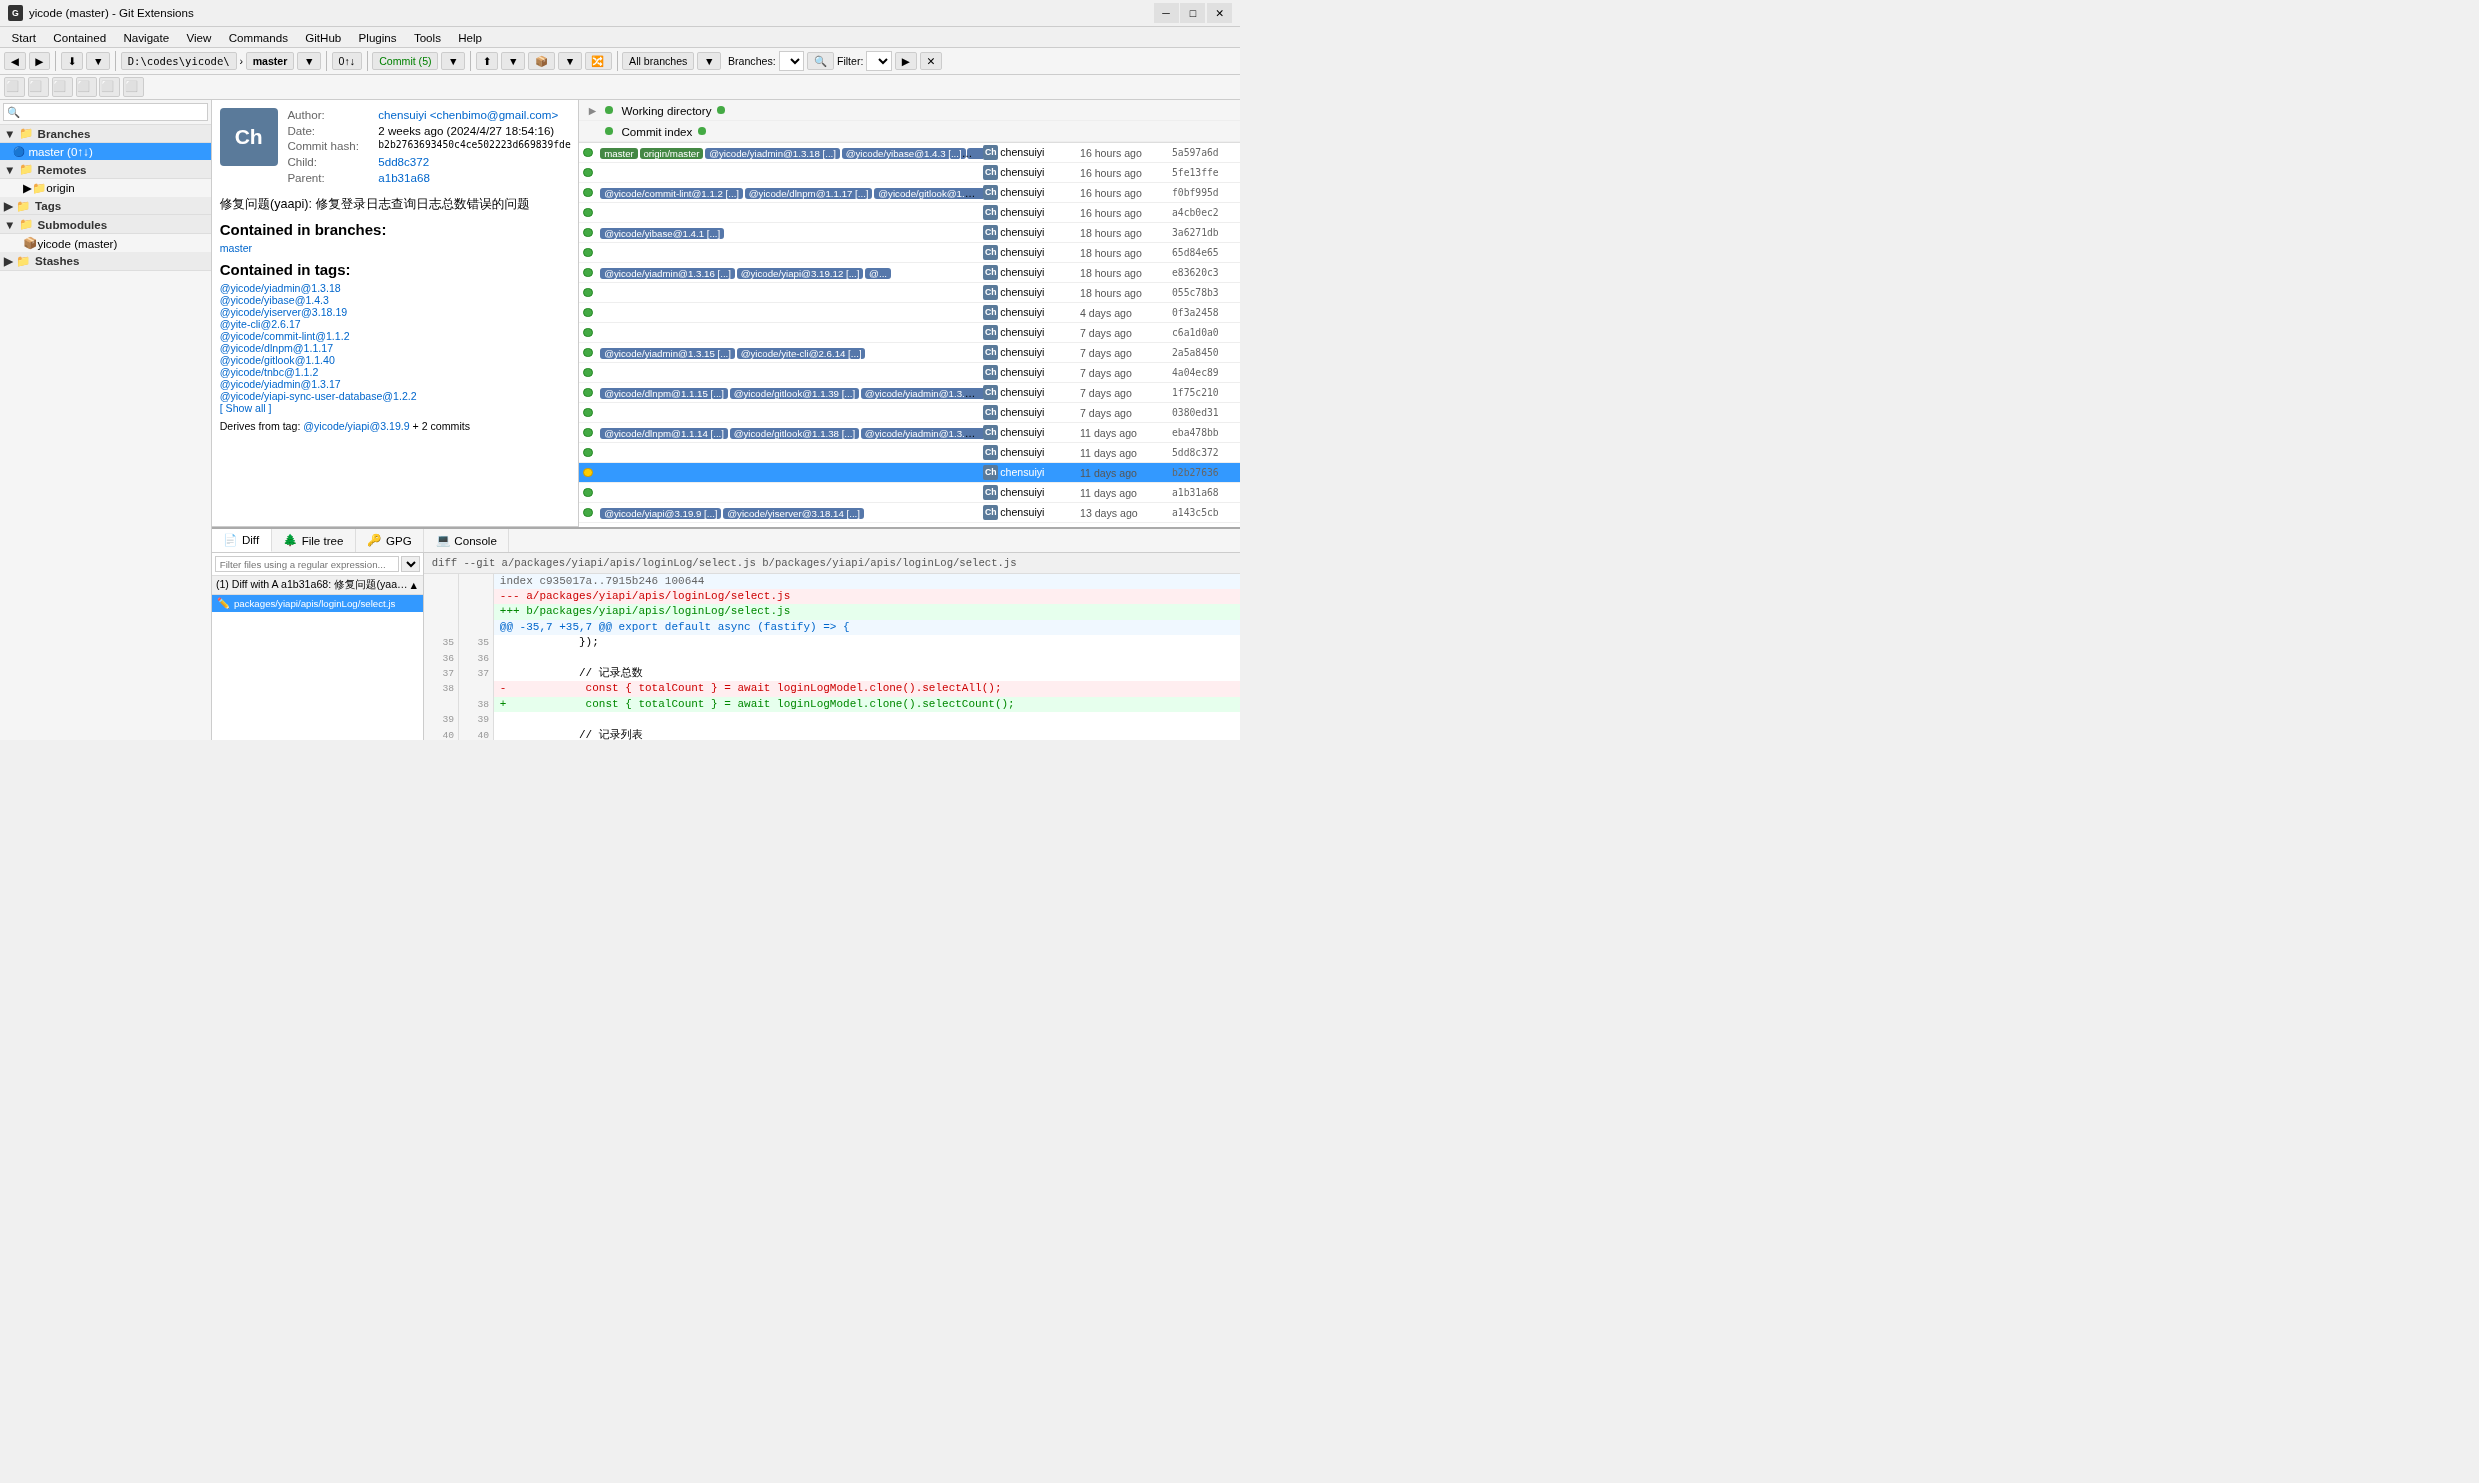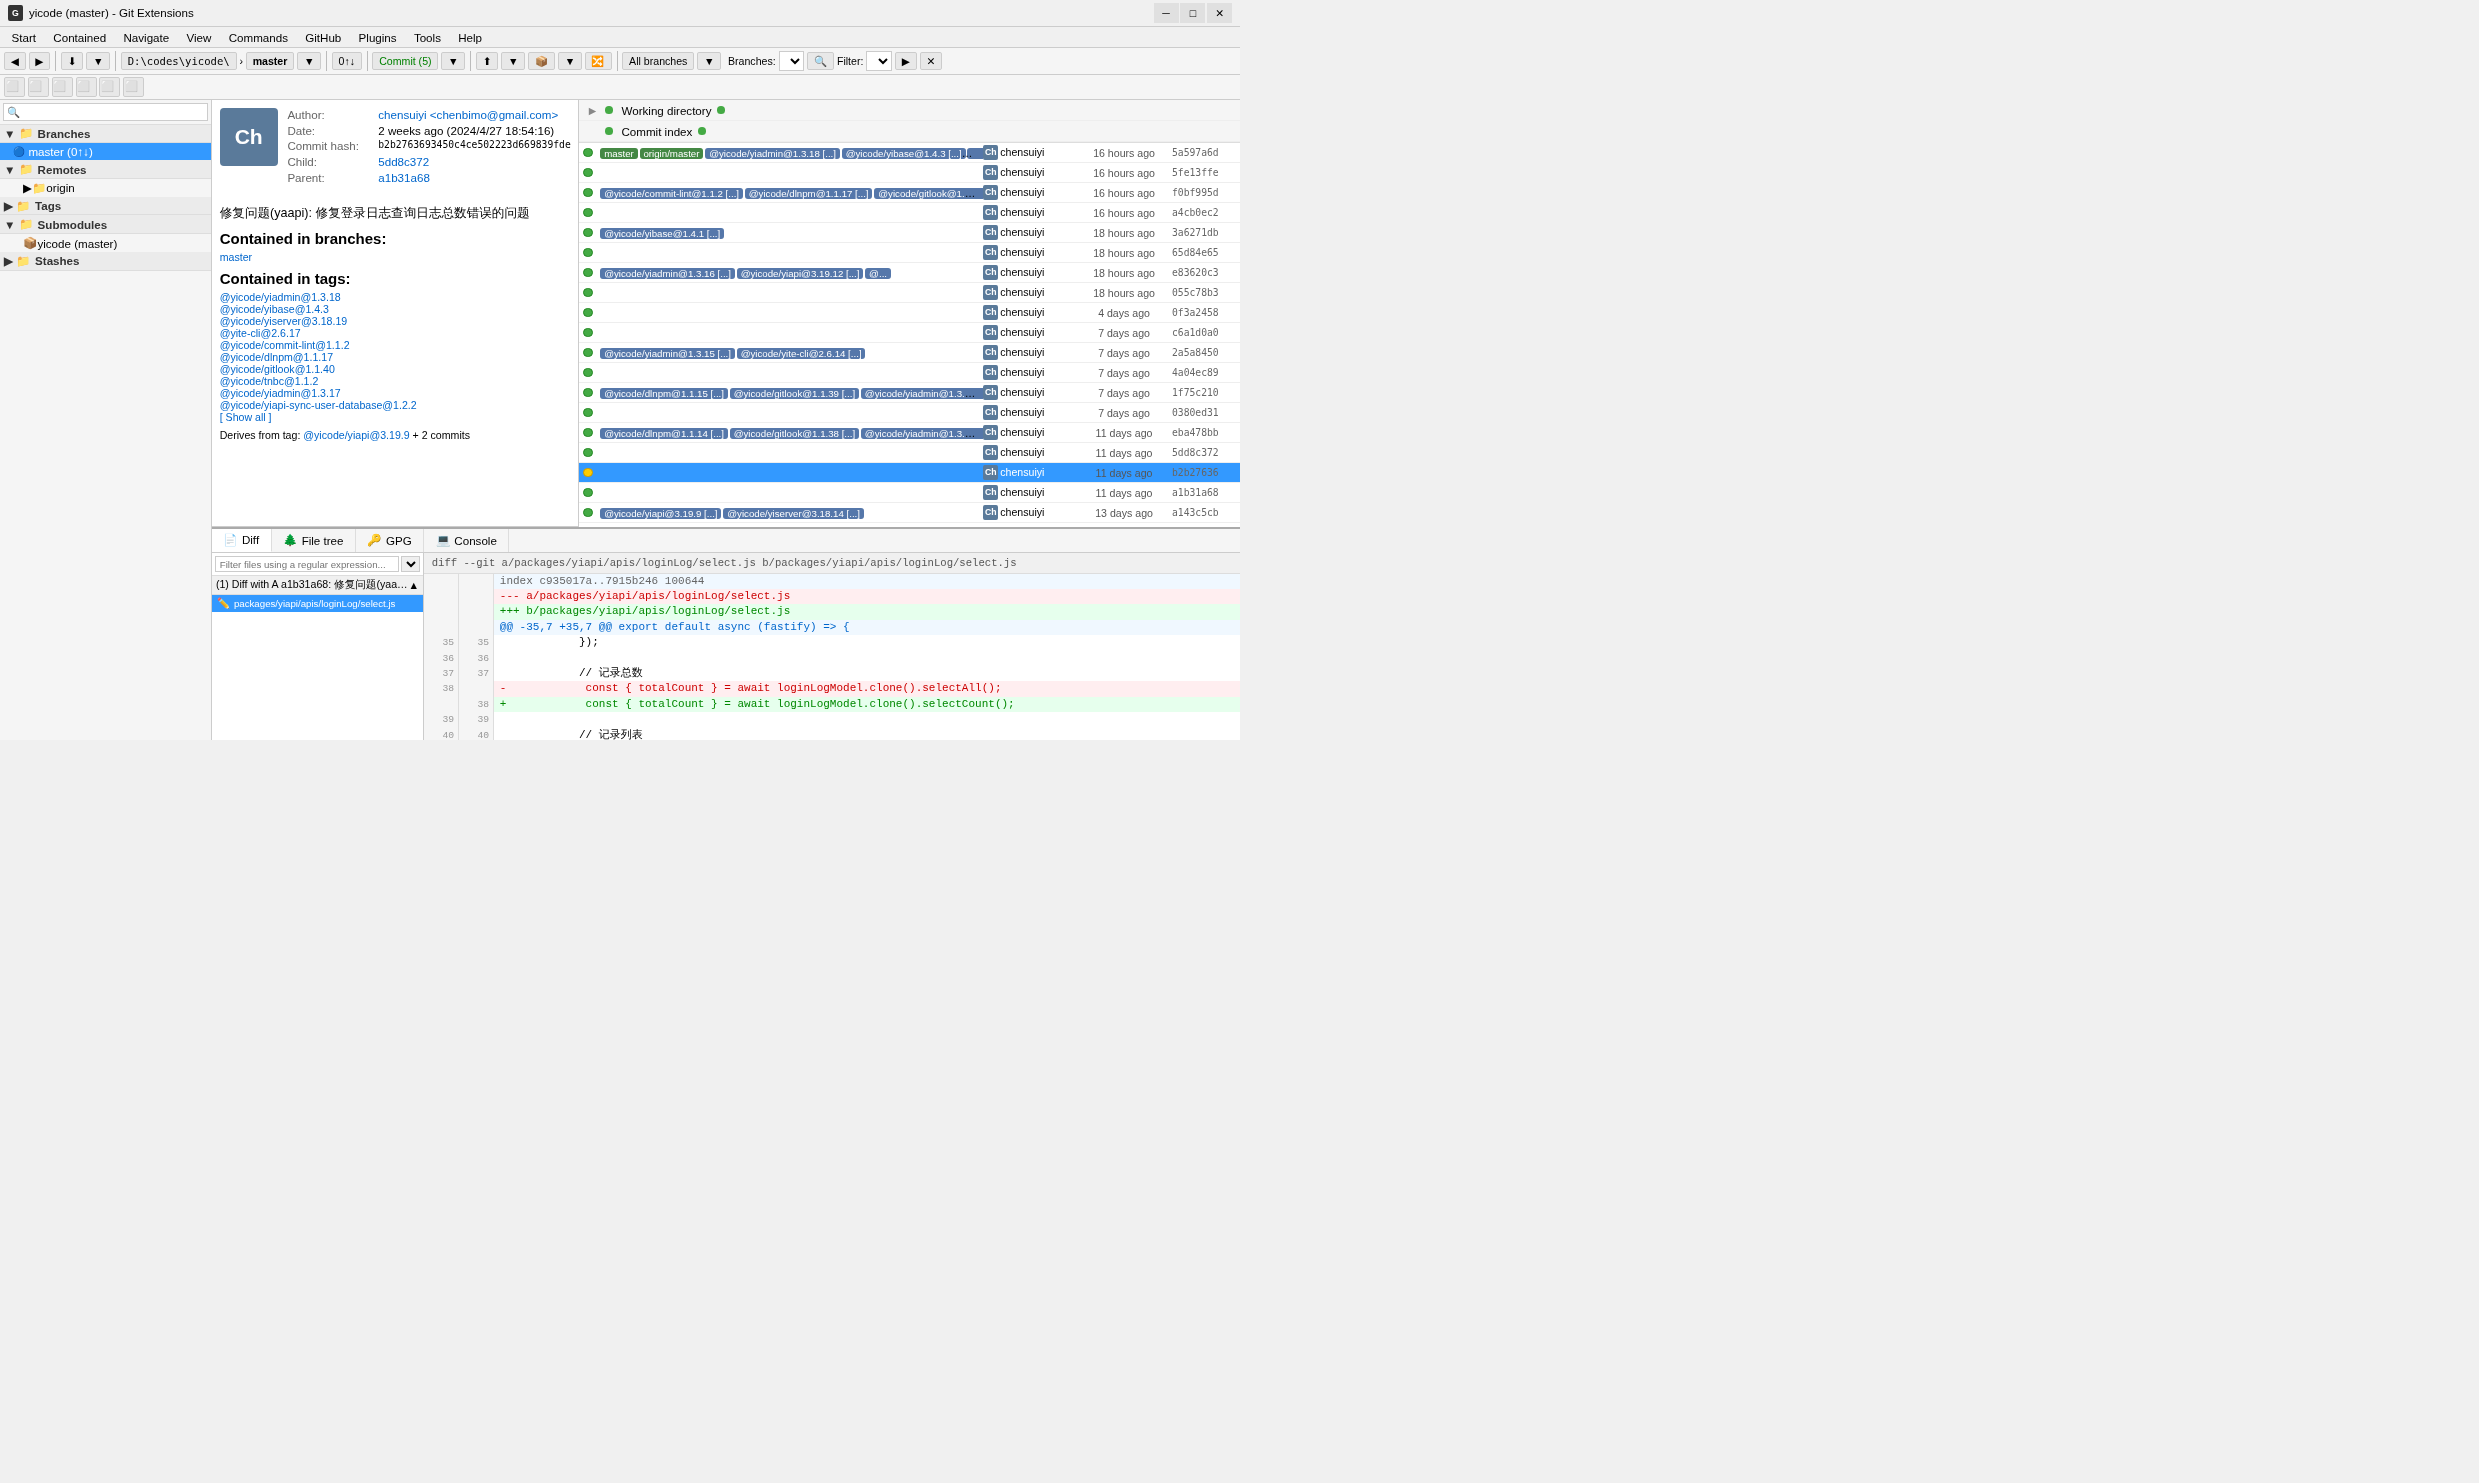--- a/index.html
+++ b/index.html
@@ -42,40 +42,40 @@
     .content-area { flex: 1; display: flex; flex-direction: column; overflow: hidden; }
     
     
     .commit-info { background: #fff; border-bottom: 1px solid #ccc; padding: 7.7px; display: flex; gap: 11.6px; min-height: 174px; }
     .commit-avatar { width: 58px; height: 58px; background: #5a7a9a; border-radius: 3.9px; display: flex; align-items: center; justify-content: center; color: white; font-size: 21px; font-weight: bold; flex-shrink: 0; }
     .commit-details { flex: 1; }
     .commit-row { display: flex; gap: 3.9px; margin-bottom: 2.9px; font-size: 11.6px; }
     .commit-label { color: #666; min-width: 87px; }
     .commit-value { color: #000; }
     .commit-hash { font-family: monospace; font-size: 10.6px; }
-    .commit-message { margin-top: 18px; font-size: 12.6px; font-weight: 500; }
+    .commit-message { margin-top: 9px; font-size: 12.6px; font-weight: 500; }
     .branches-tags { margin-top: 7.7px; }
     .branches-tags h4 { font-size: 15px; margin-bottom: 3.9px; }
     .tag-link { color: #0066cc; text-decoration: none; font-size: 10.6px; display: block; cursor: pointer; }
     .derives-from { margin-top: 5.8px; font-size: 10.6px; }
     .derives-from a { color: #0066cc; text-decoration: none; cursor: pointer; }
     
     
     .graph-commits { flex: 1; background: #fff; overflow-y: auto; overflow-x: hidden; }
     .green-dot { width: 7.7px; height: 7.7px; background: #44aa44; border-radius: 50%; display: inline-block; }
     .commit-row-item { display: flex; align-items: center; border-bottom: 1px solid #eee; height: 20px; }
     .commit-row-item.selected-commit { background: #3399ff; color: white; }
     .graph-col { width: 17.4px; flex-shrink: 0; display: flex; align-items: center; justify-content: center; }
     .commit-dot { width: 9.7px; height: 9.7px; background: #44aa44; border-radius: 50%; border: 1.9px solid #228822; }
     .commit-dot-yellow { width: 9.7px; height: 9.7px; background: #ffcc00; border-radius: 50%; border: 1.9px solid #cc9900; }
     .branch-label { background: #5577aa; color: white; border-radius: 2.9px; padding: 0 3.9px; font-size: 9.7px; margin-right: 1.9px; cursor: pointer; white-space: nowrap; }
     .branch-label.green { background: #448844; }
     .commit-msg { flex: 1; font-size: 10.6px; overflow: hidden; text-overflow: ellipsis; white-space: nowrap; padding: 0 3.9px; }
     .commit-author-col { width: 77px; font-size: 10.6px; overflow: hidden; text-overflow: ellipsis; white-space: nowrap; }
-    .commit-time-col { width: 92px; font-size: 10.6px; color: #555; text-align: center; padding-right: 3.9px; }
+    .commit-time-col { width: 92px; font-size: 10.6px; color: #555; text-align: left; padding-right: 3.9px; }
     .commit-hash-col { width: 68px; font-family: monospace; font-size: 9.7px; color: #666; }
     .author-avatar { width: 15.4px; height: 15.4px; background: #5a7a9a; border-radius: 1.9px; display: flex; align-items: center; justify-content: center; color: white; font-size: 8.7px; font-weight: bold; flex-shrink: 0; margin-right: 1.9px; }
     
     
     .bottom-panel { height: 212px; border-top: 1.9px solid #aaa; background: #fff; display: flex; flex-direction: column; }
     .bottom-tabs { display: flex; border-bottom: 1px solid #ccc; background: #f5f5f5; }
     .btab { padding: 3.9px 11.6px; border-right: 1px solid #ddd; cursor: pointer; font-size: 11.6px; display: flex; align-items: center; gap: 3.9px; }
     .btab.active { background: #fff; border-bottom: 1px solid #fff; }
     .bottom-content { display: flex; flex: 1; overflow: hidden; }
     .file-list { width: 212px; border-right: 1px solid #ccc; overflow-y: auto; }

